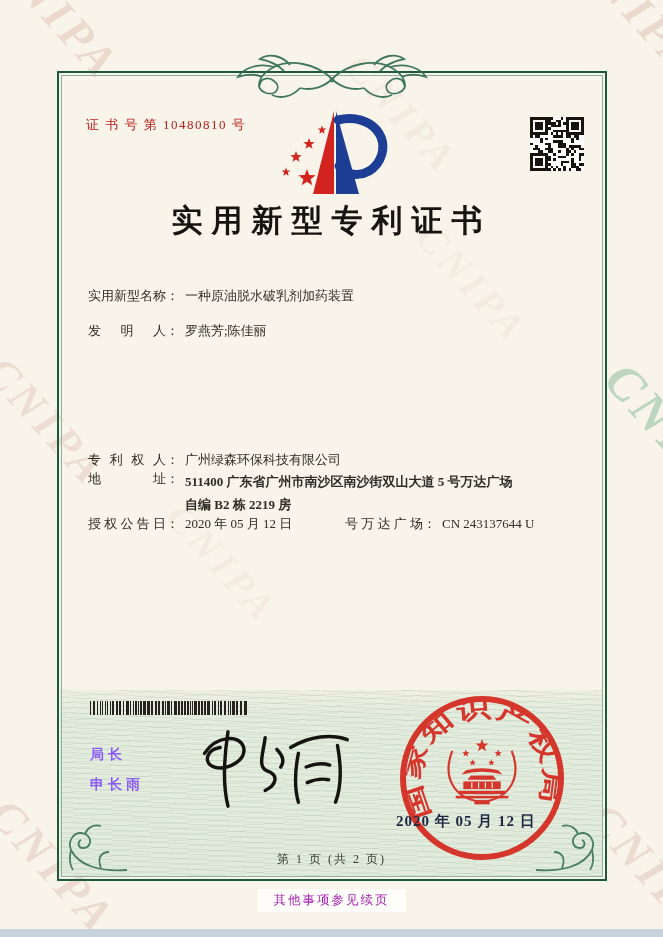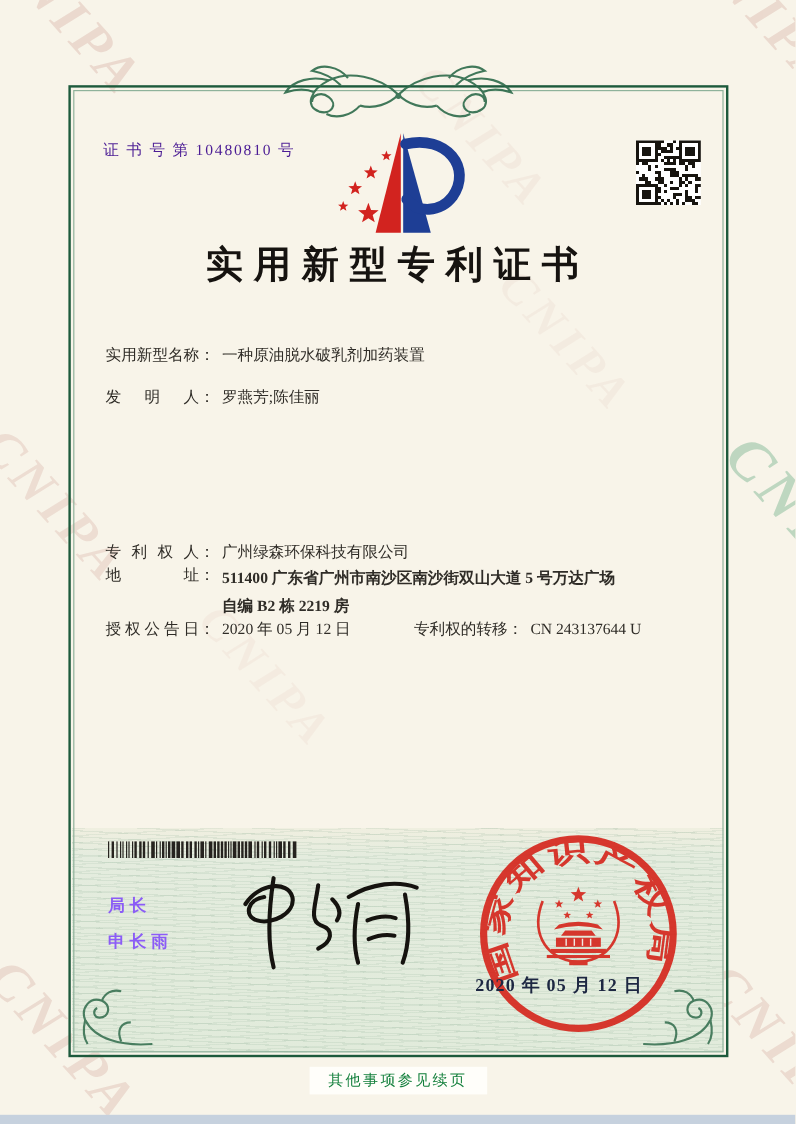--- a/index.html
+++ b/index.html
@@ -2,42 +2,42 @@
 <html><head>
 <meta charset="utf-8">
 <style>
   html,body{margin:0;padding:0;background:#f8f4e9;}
   .sheet{position:relative;width:663px;height:937px;background:#f8f4e9;overflow:hidden;
          font-family:"Liberation Serif","DejaVu Serif",serif;}
   .wm{position:absolute;font-family:"Liberation Serif",serif;font-style:italic;font-weight:bold;
       transform:rotate(48deg);color:#d8b3a8;letter-spacing:5px;pointer-events:none;user-select:none;}
   .frame{position:absolute;left:57px;top:71px;width:546px;height:806px;border:2.5px solid #1d5a3c;}
   .frame-inner{position:absolute;left:2px;top:2px;right:2px;bottom:2px;border:1px solid #8fb29b;}
-  .cert-no{position:absolute;left:86px;top:116px;font-size:13px;letter-spacing:1.5px;color:#4c1d95;}
+  .cert-no{position:absolute;left:86px;top:116px;font-size:13px;letter-spacing:1.5px;color:#b91c1c;}
   .title{position:absolute;left:0;right:0;top:200px;text-align:center;font-size:31px;font-weight:700;
          letter-spacing:9px;color:#161310;}
   .frow{position:absolute;left:88px;white-space:nowrap;font-size:13px;color:#2f2c27;}
   .lbl{display:inline-block;width:78px;text-align:justify;text-align-last:justify;vertical-align:top;}
   .val{margin-left:6px;}
   .addr-val{display:inline-block;vertical-align:top;margin-left:6px;line-height:23px;white-space:normal;width:400px;font-weight:bold;}
   .paras{position:absolute;left:88px;top:549px;width:490px;font-size:13px;line-height:25.5px;
          text-align:justify;color:#3a362f;font-style:italic;}
   .paras p{margin:0;text-indent:2em;}
   .band{position:absolute;left:60px;top:690px;width:543px;height:187px;
         background:
          repeating-linear-gradient(183deg, rgba(105,150,120,.13) 0 1px, transparent 1px 5px),
          repeating-linear-gradient(177deg, rgba(105,150,120,.10) 0 1px, transparent 1px 6px),
          linear-gradient(180deg,#f0efe0 0,#e4ecde 24px,#e1ebdb 100%);}
   .official{position:absolute;font-size:14px;font-weight:600;letter-spacing:4px;color:#8b5cf6;}
   .seal-date{position:absolute;left:396px;top:812px;width:172px;font-size:15px;font-weight:600;
              letter-spacing:1px;color:#1d2742;}
   .page-label{position:absolute;left:0;right:0;top:851px;text-align:center;font-size:12px;
               letter-spacing:2px;color:#383b33;}
   .note{position:absolute;left:50%;transform:translateX(-50%);top:889px;background:#fffefa;
-        padding:3px 16px;font-size:12.5px;letter-spacing:2px;color:#15803d;white-space:nowrap;}
+        padding:3px 16px;font-size:12.5px;letter-spacing:2px;color:#a21caf;white-space:nowrap;}
   .bottom-strip{position:absolute;left:0;right:0;bottom:0;height:8px;background:#c6d1de;}
   svg{display:block;}
 </style>
 </head>
 <body>
 
 <div class="sheet">
 
   <span class="wm" style="left:-24px;top:-14px;font-size:46px;opacity:.40">CNIPA</span>
   <span class="wm" style="left:556px;top:-18px;font-size:46px;opacity:.40">CNIPA</span>
@@ -240,21 +240,21 @@
   </div>
   <div class="frow" style="top:451px">
     <span class="lbl">专利权人</span><span>：</span><span class="val">广州绿森环保科技有限公司</span>
   </div>
   <div class="frow" style="top:470px">
     <span class="lbl">地址</span><span>：</span><span class="addr-val"><span>511400 广东省广州市南沙区南沙街双山大道 5 号万达广场</span><br><span>自编 B2 栋 2219 房</span></span>
   </div>
   <div class="frow" style="top:515px;width:492px">
     <span class="lbl">授权公告日</span><span>：</span><span class="val">2020 年 05 月 12 日</span>
     <span style="position:absolute;left:257px">
-      <span class="lbl">专利权的转移</span><span>：</span><span class="val">CN 243137644 U</span>
+      <span class="lbl">号万达广场</span><span>：</span><span class="val">CN 243137644 U</span>
     </span>
   </div>
 
   <div class="paras">
   </div>
 
   <svg id="barcode" style="position:absolute;left:90px;top:701px" width="162" height="14" viewBox="0 0 162 14">
       <rect x="0" y="0" width="1" height="14" fill="#26231f"></rect>
       <rect x="3" y="0" width="2" height="14" fill="#26231f"></rect>
       <rect x="7" y="0" width="1" height="14" fill="#26231f"></rect>
@@ -353,16 +353,17 @@
         <rect x="-27" y="11" width="54" height="4"></rect>
         <rect x="-31" y="17" width="62" height="3"></rect>
         <path d="M-2,24 C-36,19 -46,-8 -35,-36" fill="none" stroke="#d5281e" stroke-width="2.6"></path>
         <path d="M2,24 C36,19 46,-8 35,-36" fill="none" stroke="#d5281e" stroke-width="2.6"></path>
         <rect x="-9" y="22" width="18" height="5"></rect>
       </g>
     </g>
   </svg>
   <div class="seal-date">2020 年 05 月 12 日</div>
 
+  <div class="page-label">第 1 页 (共 2 页)</div>
   <div class="note">其他事项参见续页</div>
   <div class="bottom-strip"></div>
 
 </div>
 
 </body></html>

